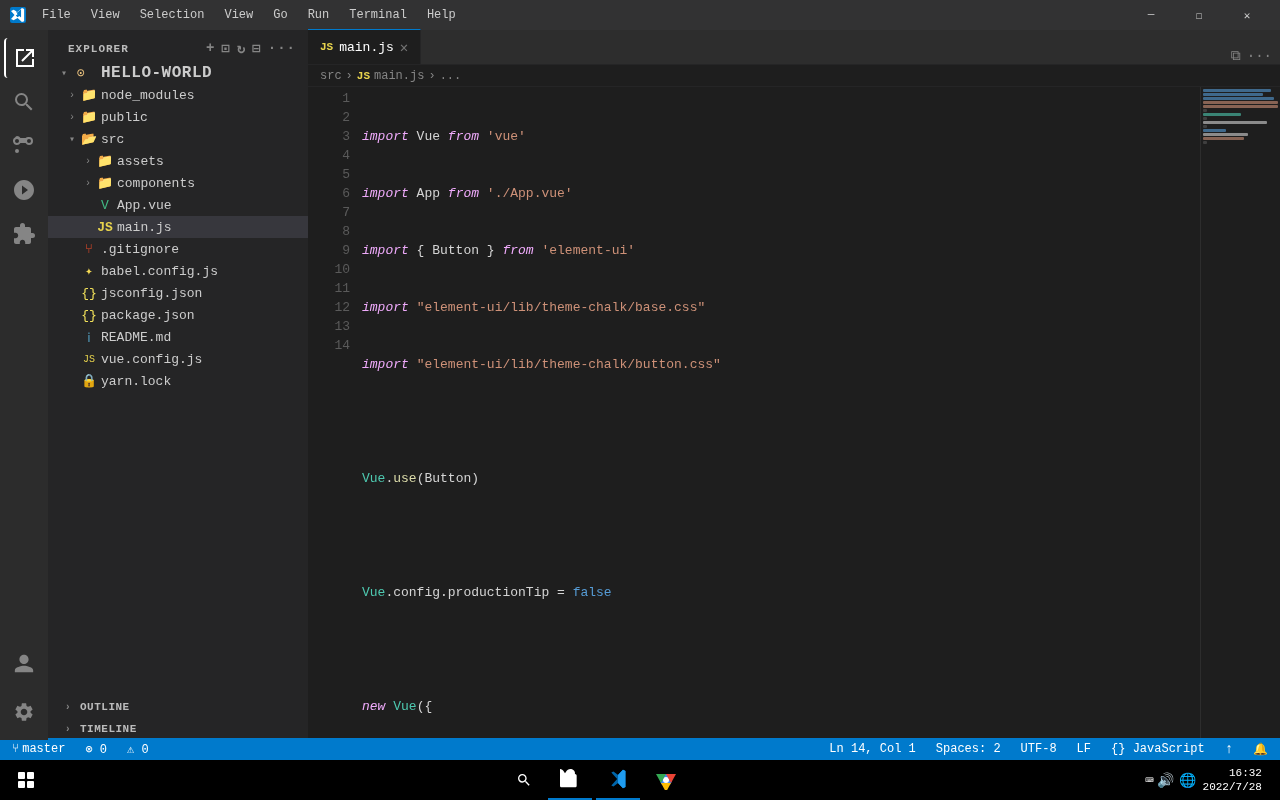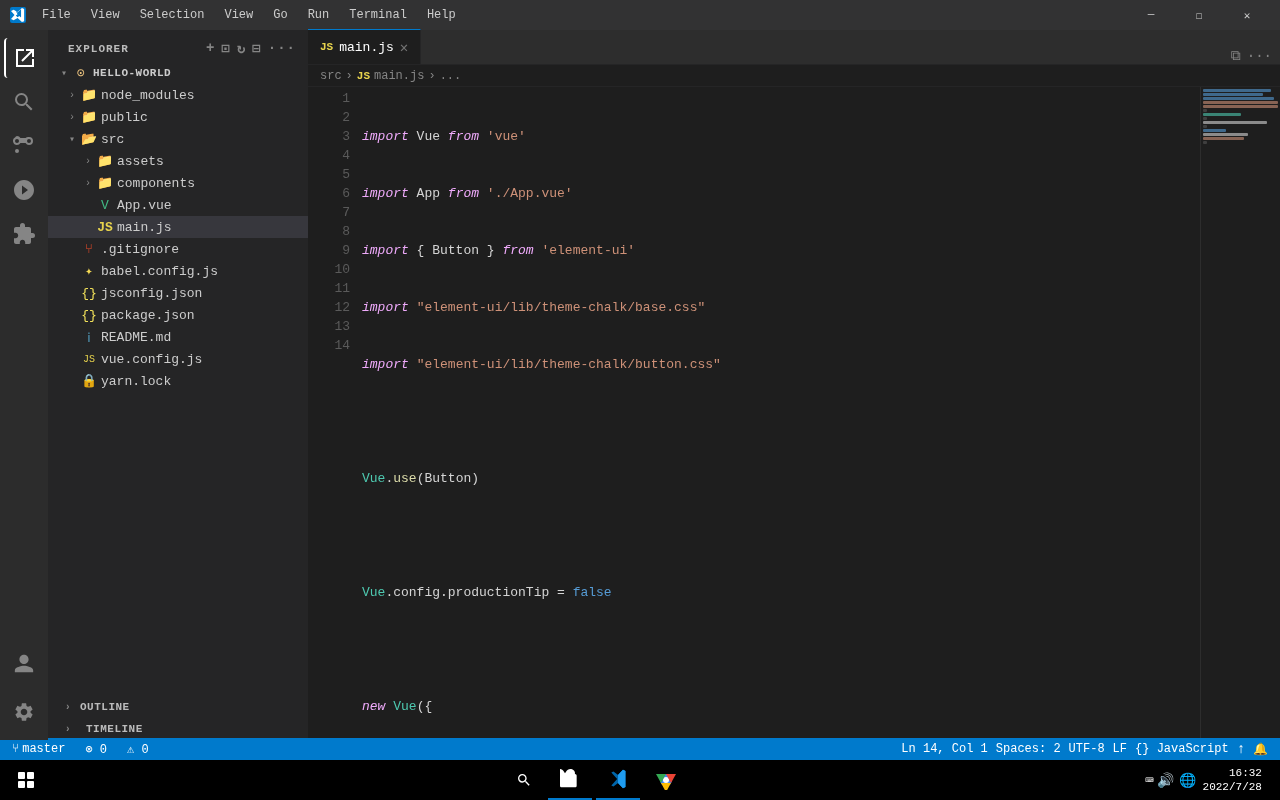--- a/index.html
+++ b/index.html
@@ -199,21 +199,21 @@
       height: 22px;
       background: #007acc;
       display: flex;
       align-items: center;
       padding: 0 8px;
       font-size: 12px;
       color: #ffffff;
       justify-content: space-between;
     }
     .status-left { display: flex; gap: 12px; align-items: center; }
-    .status-right { display: flex; gap: 0; align-items: center; justify-content: center; }
+    .status-right { display: flex; gap: 12px; align-items: center; justify-content: center; }
     .status-item { cursor: pointer; padding: 0 4px; }
 
     
     #taskbar {
       height: 40px;
       background: #000000;
       display: flex;
       align-items: center;
       padding: 0 6px;
       justify-content: space-between;
@@ -318,21 +318,21 @@
         <span class="sidebar-icon-btn">⊟</span>
         <span class="sidebar-icon-btn">···</span>
       </div>
     </div>
 
     <div id="file-tree">
 
       <div class="tree-item" style="padding-left:8px;">
         <span class="tree-arrow">▾</span>
         <span class="tree-file-icon" style="color:#e8c07d;">⊙</span>
-        <span class="tree-label" style="font-weight:bold;text-transform:uppercase;font-size:11px;letter-spacing:0.5px;">HELLO-WORLD</span>
+        <span class="tree-label" style="font-weight:bold;text-transform:uppercase;font-size:16px;letter-spacing:0.5px;margin-left:8px;">HELLO-WORLD</span>
       </div>
 
       <div class="tree-item" style="padding-left:16px;">
         <span class="tree-arrow">›</span>
         <span class="tree-file-icon" style="color:#dcb67a;">📁</span>
         <span class="tree-label">node_modules</span>
       </div>
 
       <div class="tree-item" style="padding-left:16px;">
         <span class="tree-arrow">›</span>
@@ -413,21 +413,21 @@
       </div>
     </div>
 
     <div id="sidebar-bottom">
       <div class="collapsible-section">
         <span class="tree-arrow">›</span>
         <span style="margin-left:4px;">OUTLINE</span>
       </div>
       <div class="collapsible-section">
         <span class="tree-arrow">›</span>
-        <span style="margin-left:10px;">TIMELINE</span>
+        <span style="margin-left:4px;">TIMELINE</span>
       </div>
     </div>
   </div>
 
   <div id="editor-main">
 
     <div id="tab-bar">
       <div style="display:flex;align-items:center;flex:1;">
         <div class="tab active">
           <span style="color:#e8d44d; font-weight:bold; font-size:11px;">JS</span>

